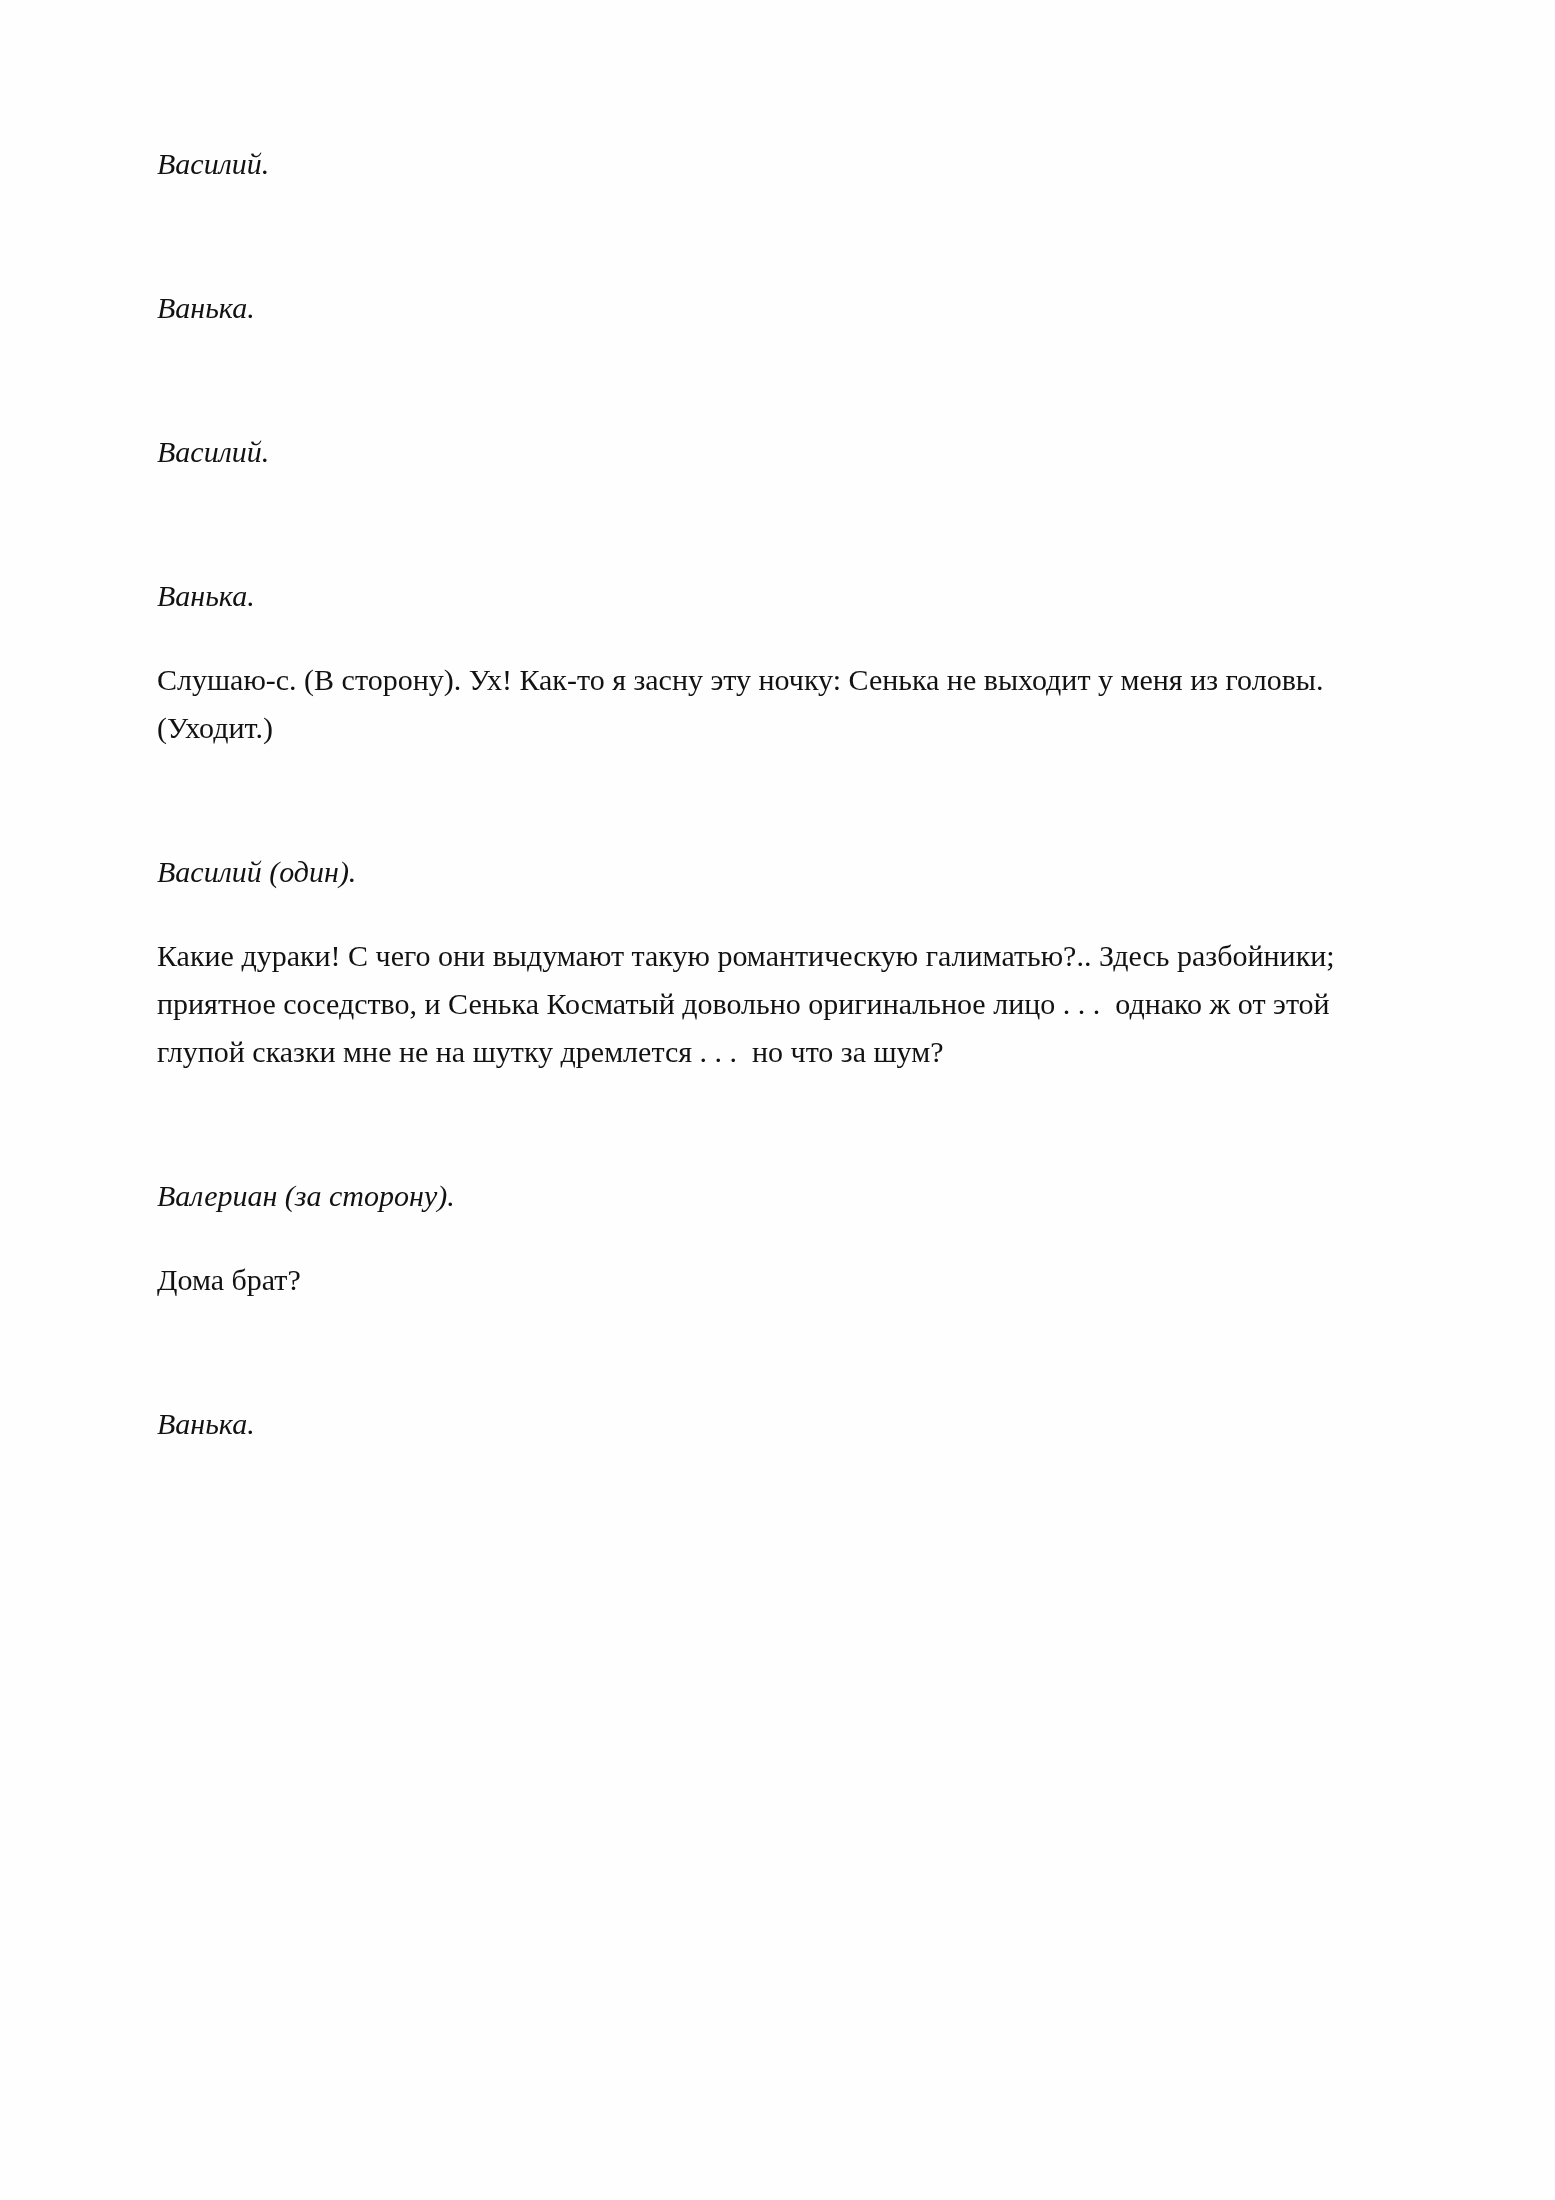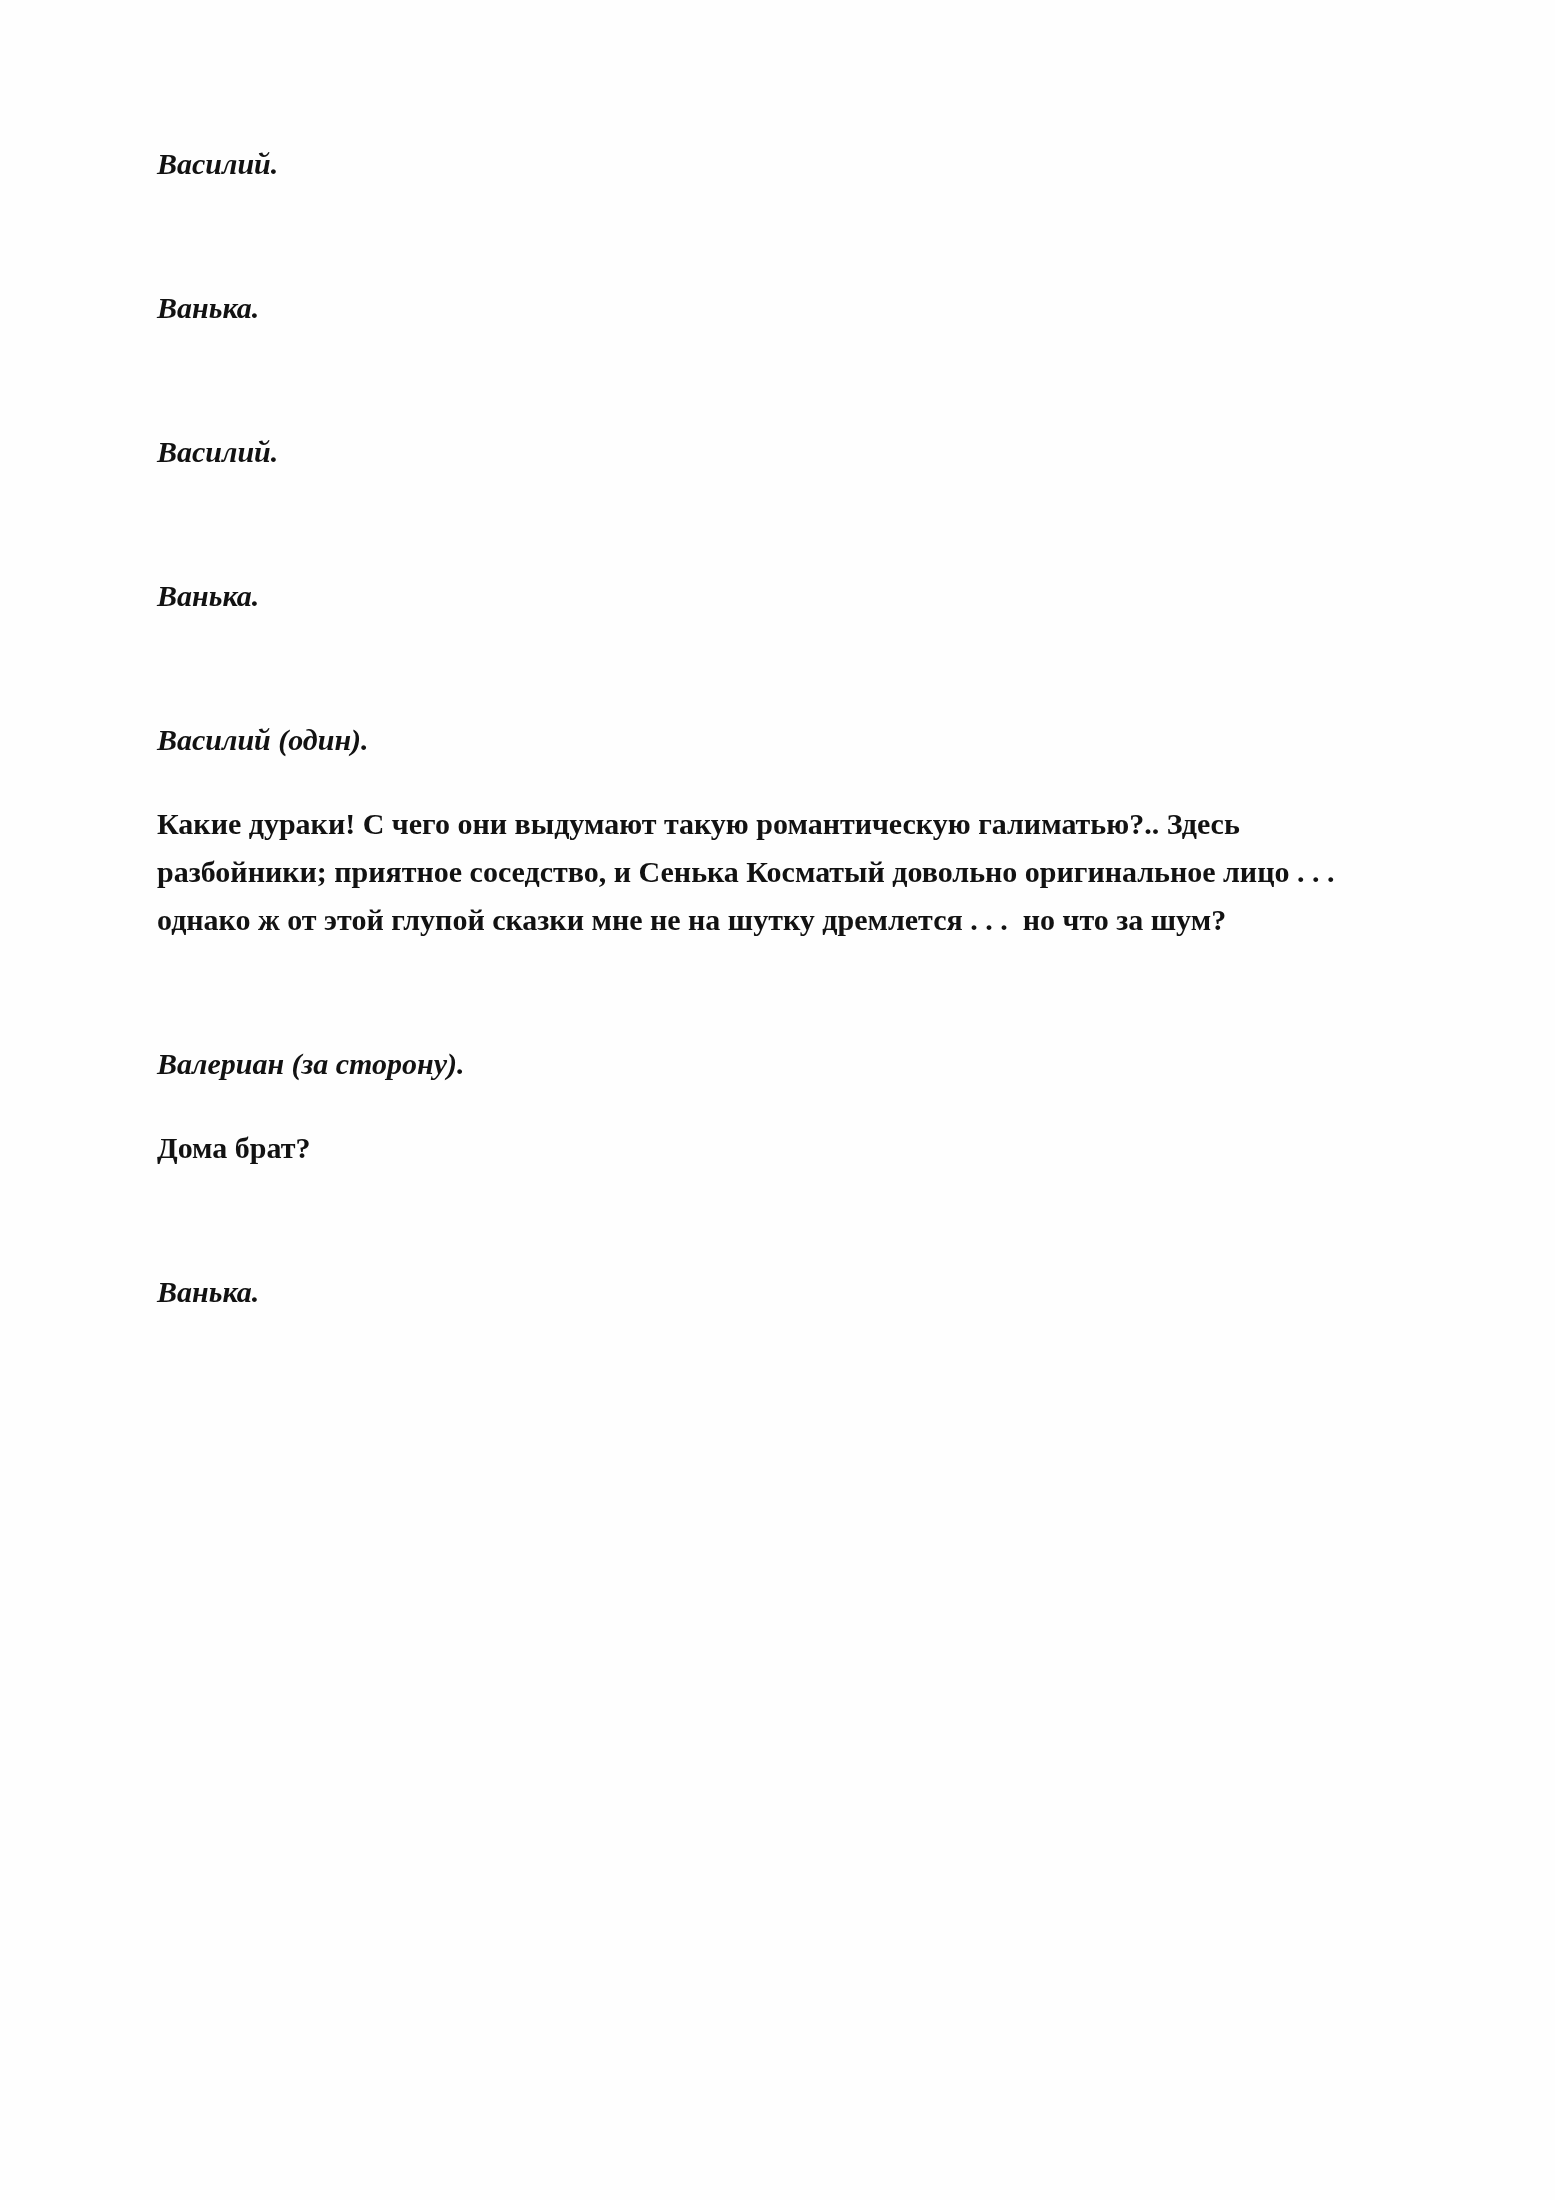--- a/index.html
+++ b/index.html
@@ -6,21 +6,20 @@
     margin: 0;
     padding: 0;
     background: #ffffff;
   }
   .page {
     position: relative;
     width: 1555px;
     height: 2200px;
     background: #fefefe;
     overflow: hidden;
-    font-weight: bold;
   }
   .content {
     padding: 140px 150px 0 157px;
     font-family: "Liberation Serif", "DejaVu Serif", serif;
     color: #121212;
   }
   .content p {
     margin: 0;
     font-size: 30px;
     line-height: 48px;
@@ -42,19 +41,20 @@
 </style>
 </head>
 <body>
 
 <div class="page">
   <div class="content">
     <p class="speaker first">Василий.</p>
     <p class="speaker">Ванька.</p>
     <p class="speaker">Василий.</p>
     <p class="speaker">Ванька.</p>
+    <p class="speech">Слушаю-с. (В сторону). Ух! Как-то я засну эту ночку: Сенька не выходит у меня из головы. (Уходит.)</p>
     <p class="speaker">Василий (один).</p>
     <p class="speech">Какие дураки! С чего они выдумают такую романтическую галиматью?.. Здесь разбойники; приятное соседство, и Сенька Косматый довольно оригинальное лицо . . .  однако ж от этой глупой сказки мне не на шутку дремлется . . .  но что за шум?</p>
     <p class="speaker">Валериан (за сторону).</p>
     <p class="speech">Дома брат?</p>
     <p class="speaker">Ванька.</p>
   </div>
 </div>
 
 </body></html>

